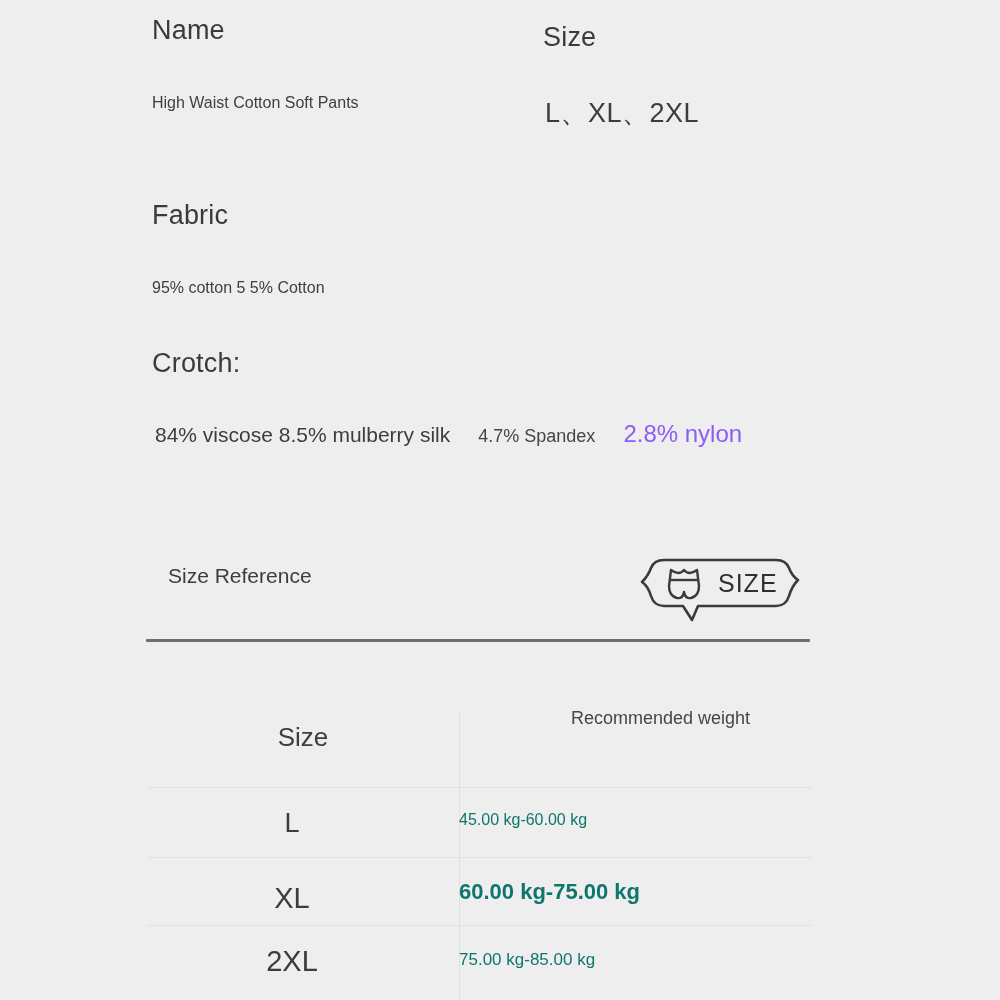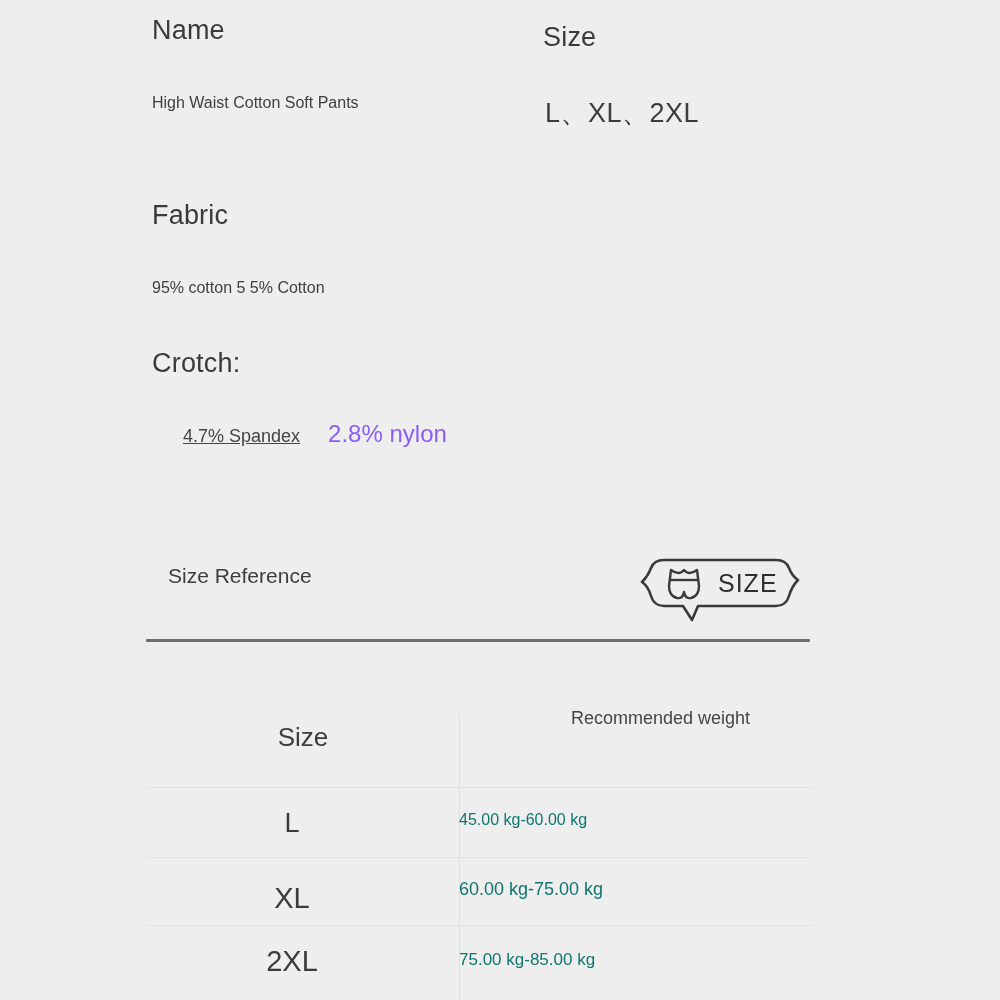--- a/index.html
+++ b/index.html
@@ -57,21 +57,21 @@
 
   
   #crotch-heading { left: 152px; top: 348px; }
   #crotch-line {
     left: 155px; top: 420px;
     display: flex;
     align-items: baseline;
     gap: 0;
   }
   .crotch-part-1 { font-size: 21px; color: #3d3d3d; }
-  .crotch-part-2 { font-size: 18px; color: #454545; margin-left: 28px; text-decoration: underline; }
+  .crotch-part-2 { font-size: 18px; color: #454545; margin-left: 28px; }
   .crotch-part-3 { font-size: 24px; color: #8b5cf6; margin-left: 28px; }
 
   
   #size-reference-label {
     left: 168px; top: 564px;
     font-size: 21px;
     color: #3d3d3d;
   }
 
   
@@ -156,41 +156,42 @@
     width: 353px;
     text-align: left;
     color: #0f766e;
   }
 
   
   #td-size-0   { top: 118px; font-size: 27px; }
   #td-weight-0 { top: 121px; font-size: 16px; }
   
   #td-size-1   { top: 192px; font-size: 29px; }
-  #td-weight-1 { top: 189px; font-size: 18px; }
+  #td-weight-1 { top: 189px; font-size: 22px; font-weight: bold; }
   
   #td-size-2   { top: 255px; font-size: 29px; }
   #td-weight-2 { top: 260px; font-size: 17px; }
 </style>
 </head>
 <body>
 
 <div class="page">
 
   <div class="abs heading" id="name-heading">Name</div>
   <div class="abs body-text" id="name-value">High Waist Cotton Soft Pants</div>
 
   <div class="abs heading" id="size-heading">Size</div>
   <div class="abs" id="size-value">L、XL、2XL</div>
 
   <div class="abs heading" id="fabric-heading">Fabric</div>
   <div class="abs body-text" id="fabric-value">95% cotton 5 5% Cotton</div>
 
   <div class="abs heading" id="crotch-heading">Crotch:</div>
   <div class="abs" id="crotch-line">
+    <span class="crotch-part-1">84% viscose 8.5% mulberry silk</span>
     <span class="crotch-part-2">4.7% Spandex</span>
     <span class="crotch-part-3">2.8% nylon</span>
   </div>
 
   <div class="abs" id="size-reference-label">Size Reference</div>
 
   <div id="size-badge">
     <svg width="168" height="78" viewBox="0 0 168 78" xmlns="http://www.w3.org/2000/svg">
 
       <path d="M28 8

